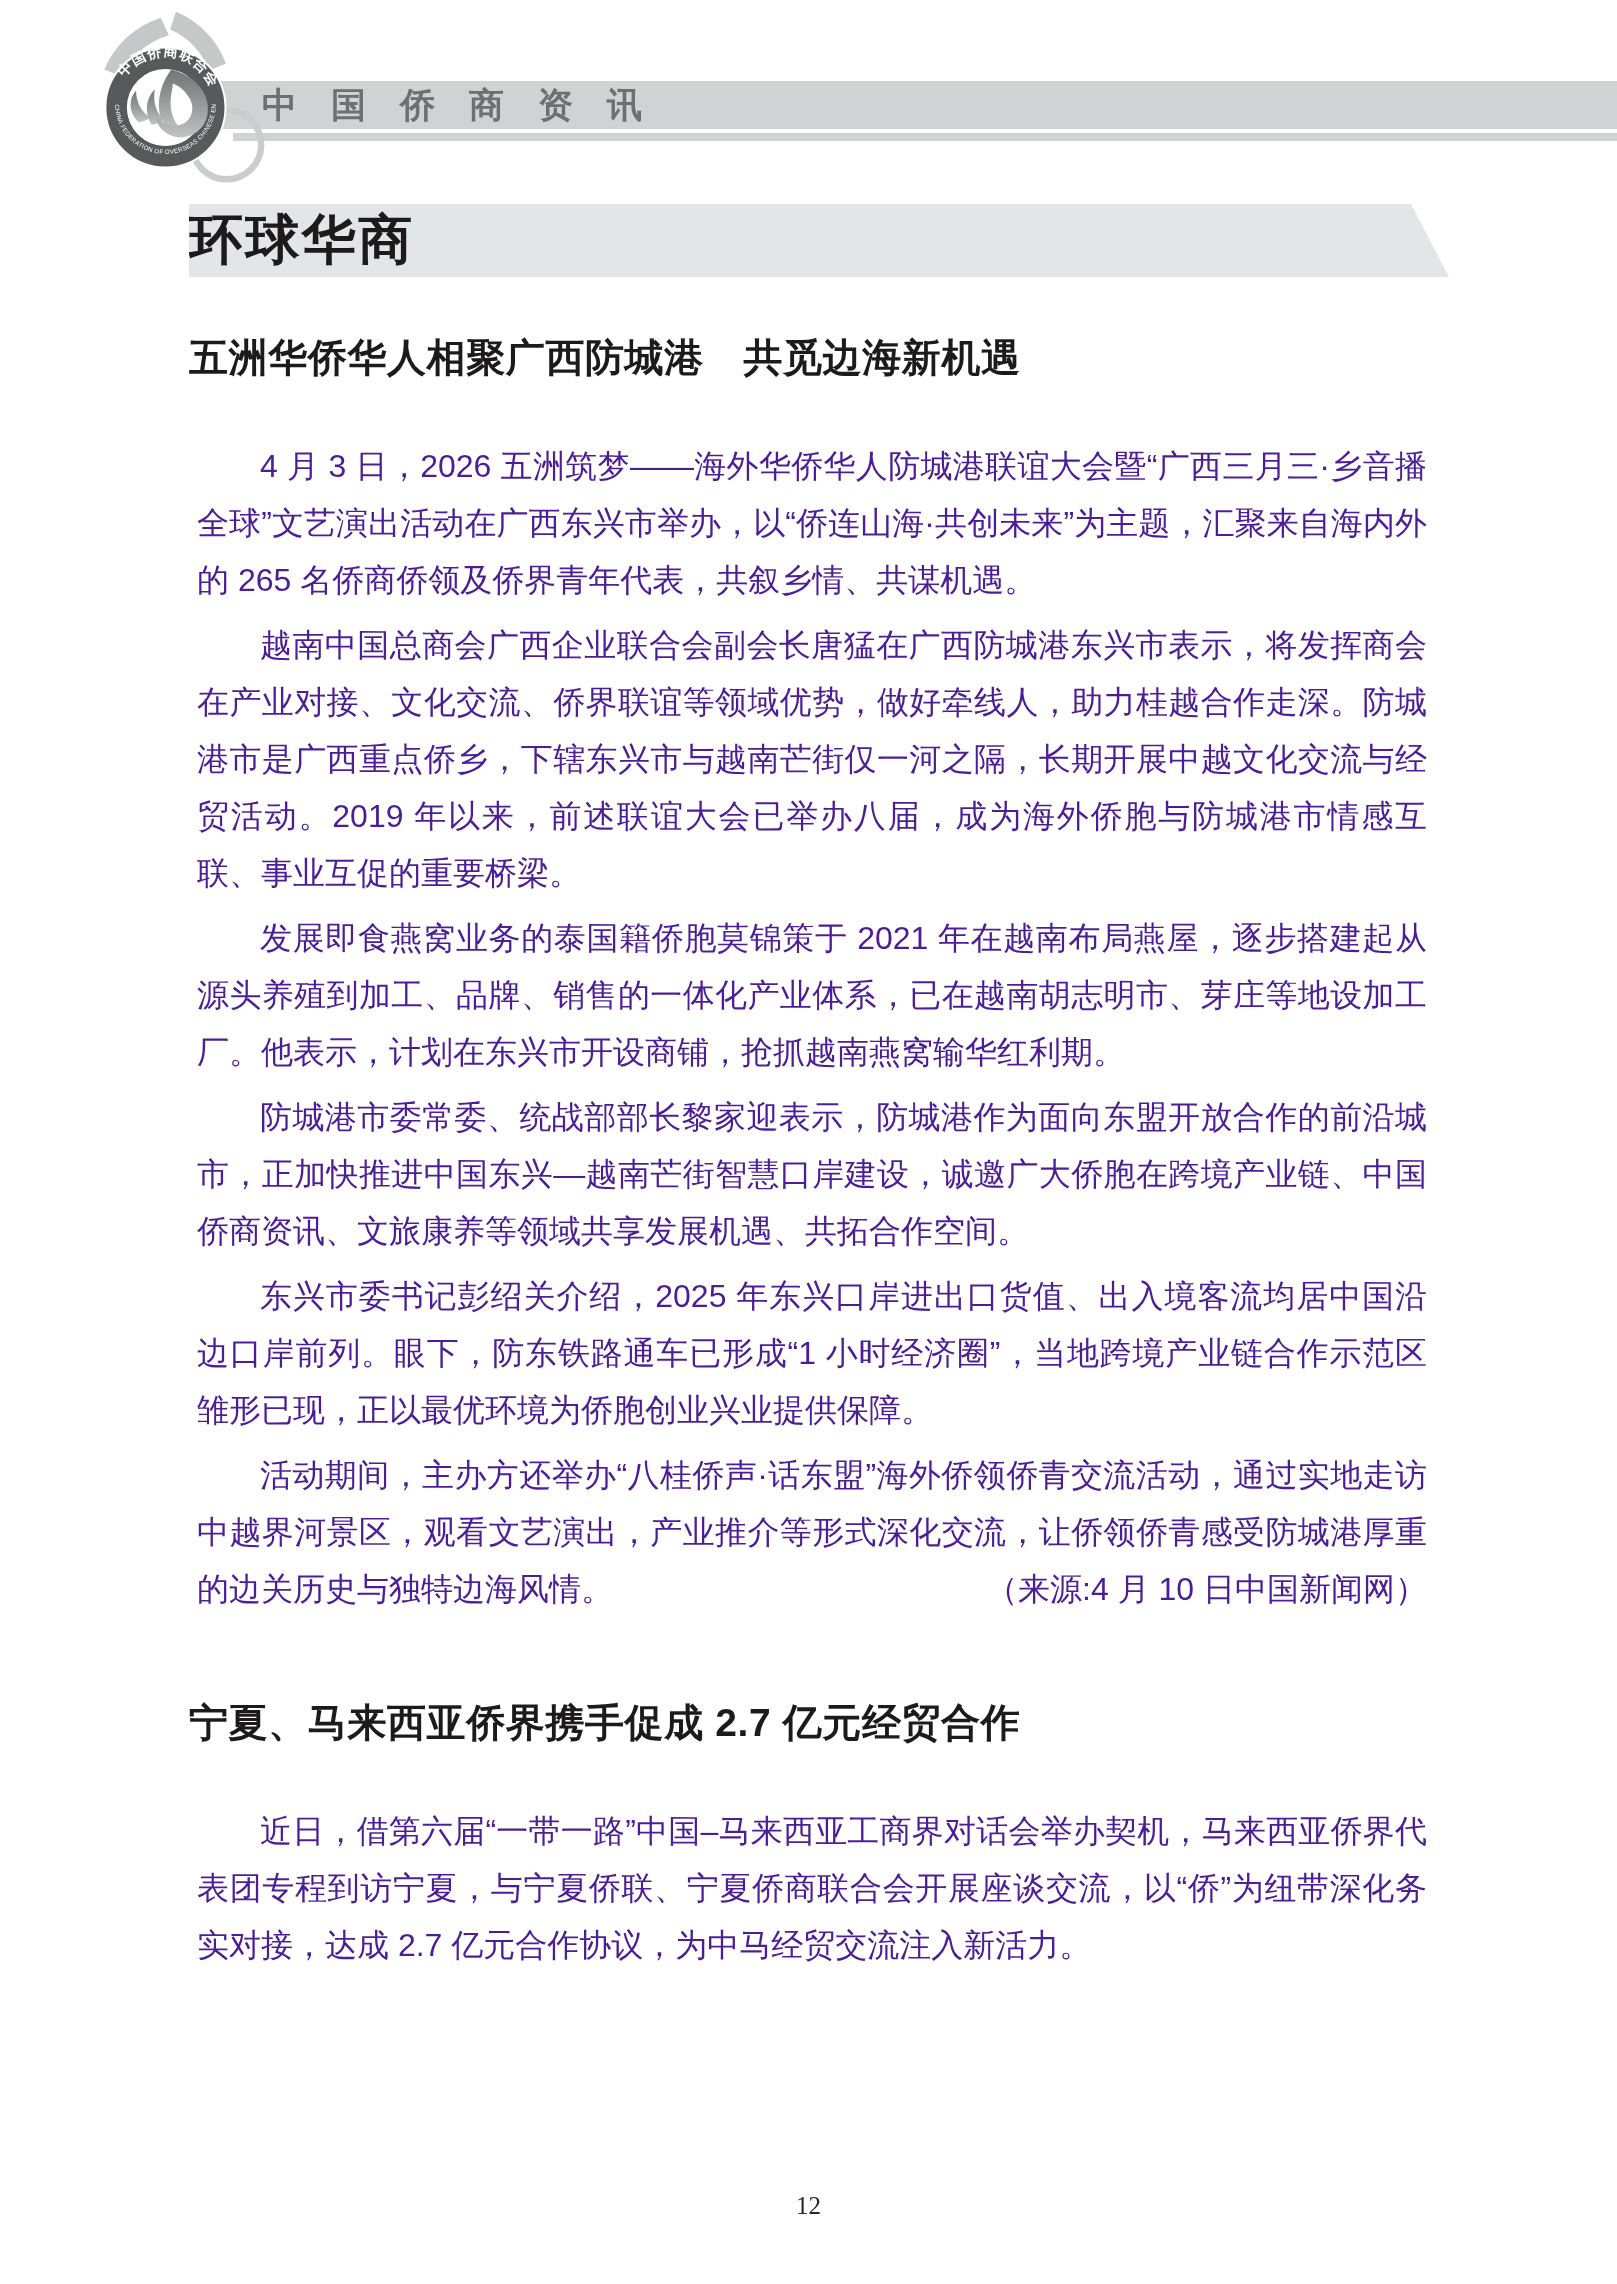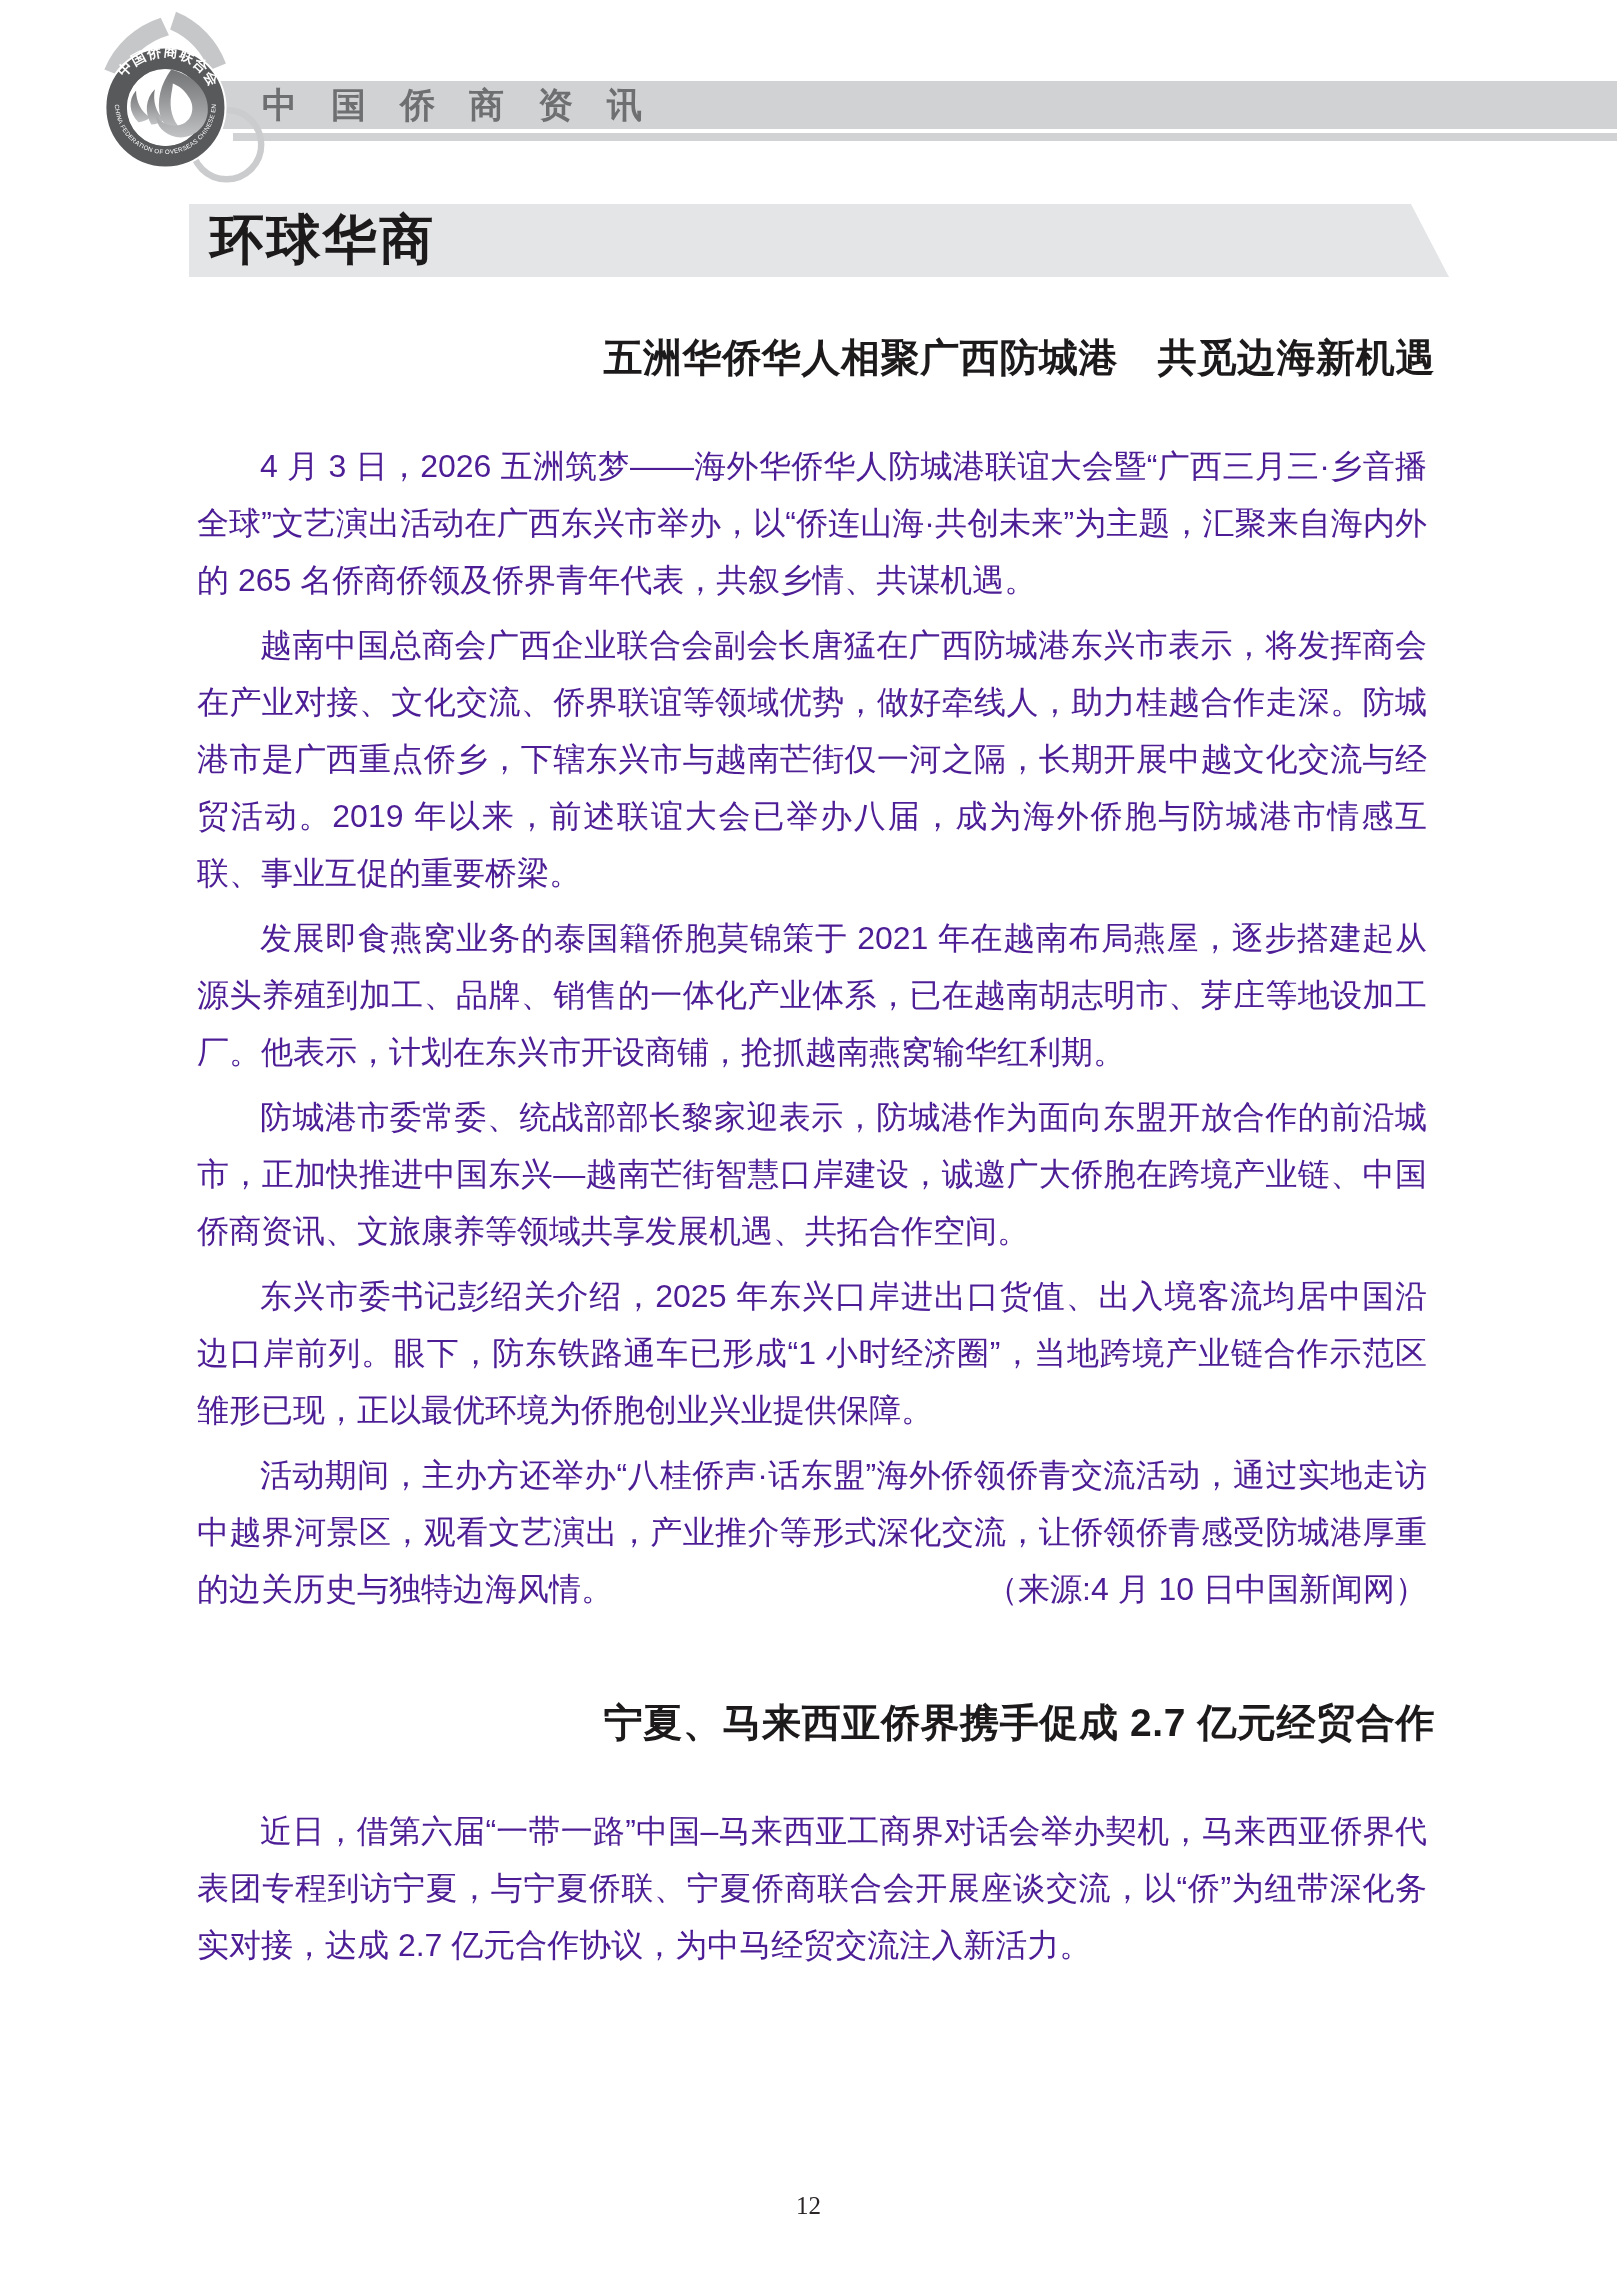--- a/index.html
+++ b/index.html
@@ -29,29 +29,29 @@
   
   .banner{
     position:absolute;top:204px;left:189px;width:1260px;height:73px;
     background:#e4e5e7;
     clip-path:polygon(0 0,1222px 0,1260px 73px,0 73px);
   }
   .banner .banner-label{
     display:block;
     font-family:"Liberation Serif",serif;font-weight:700;
     font-size:54px;line-height:72px;letter-spacing:2.4px;
-    padding-left:21px;color:#1d1a1b;
+    color:#1d1a1b;
   }
   
   .content{
     position:absolute;top:329px;left:189px;width:1246px;
   }
   .article-title{
     font-size:39px;font-weight:700;color:#1d1a1b;
-    text-align:right;letter-spacing:0.6px;
+    text-align:left;letter-spacing:0.6px;
     line-height:57px;margin:0 0 52px 0;
   }
   .article-title.second{margin-top:76px;}
   .para{
     font-size:32px;line-height:57px;margin:8px;
     text-align:justify;text-indent:63px;
     color:#4c1d95;
   }
   .source{
     float:right;text-indent:0;

